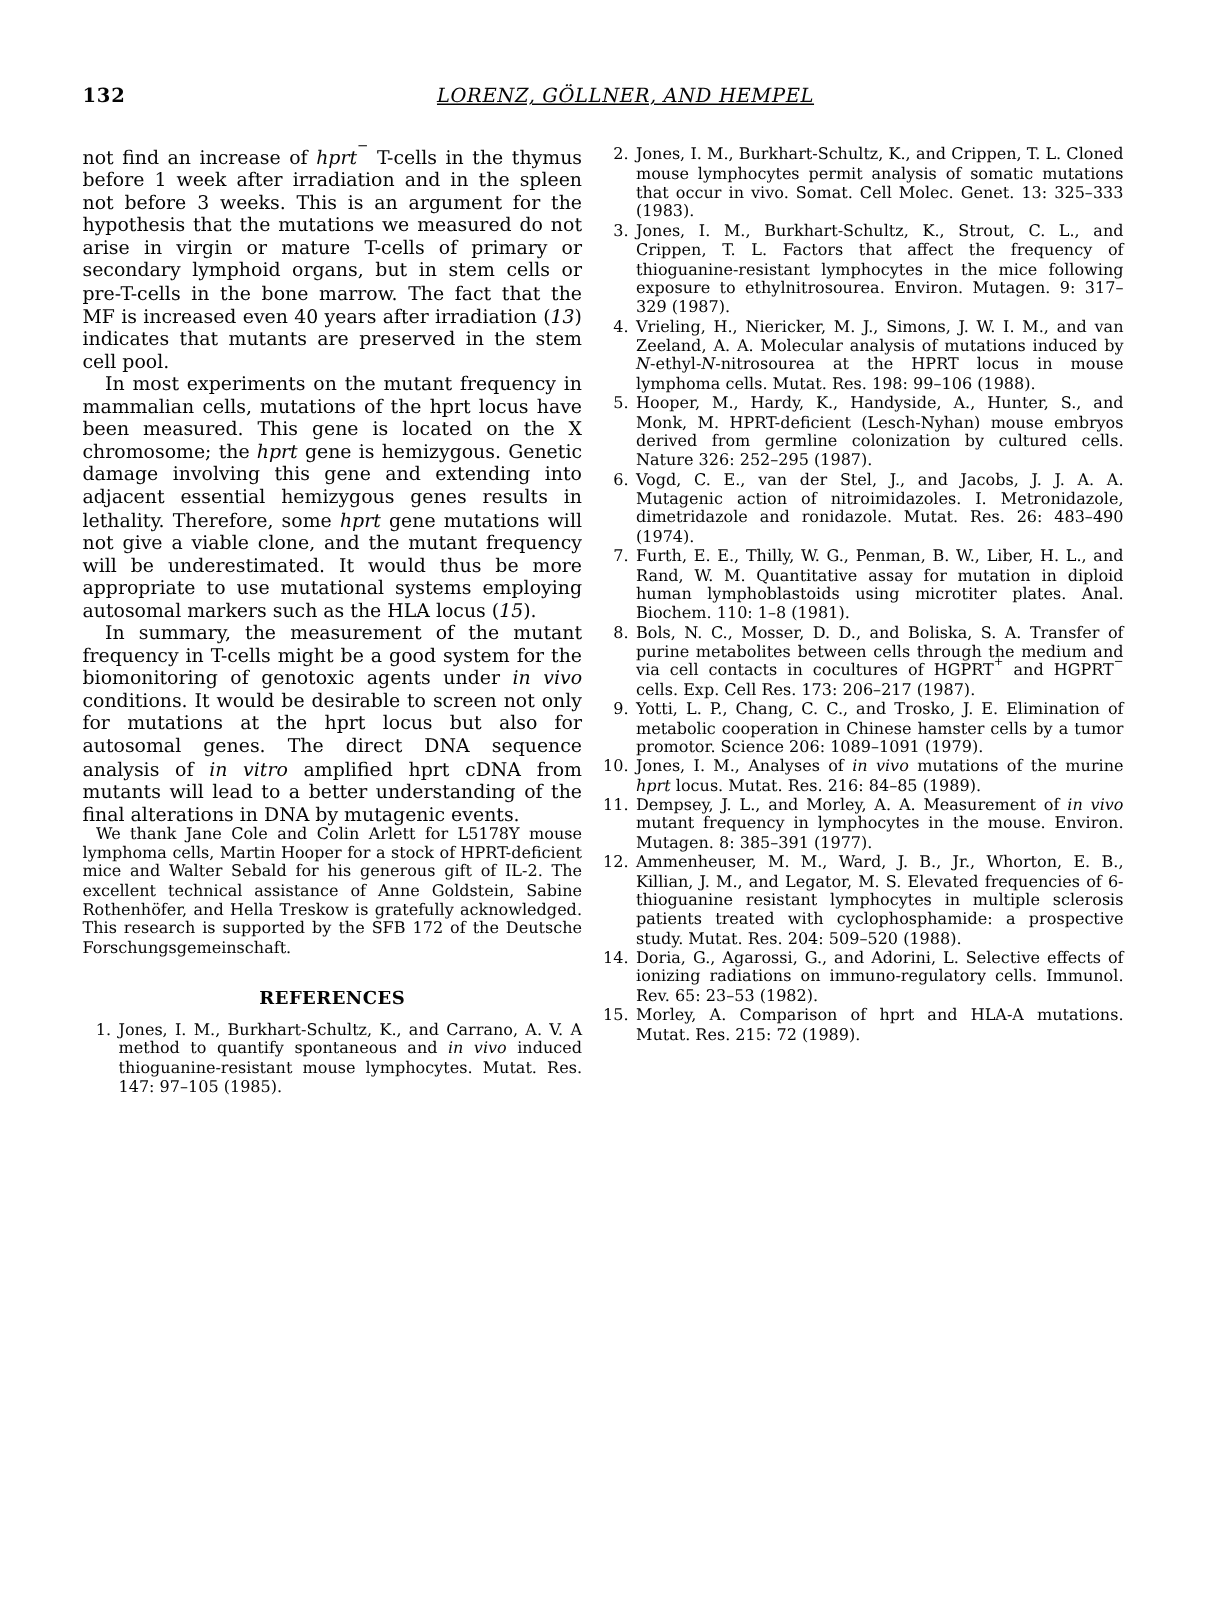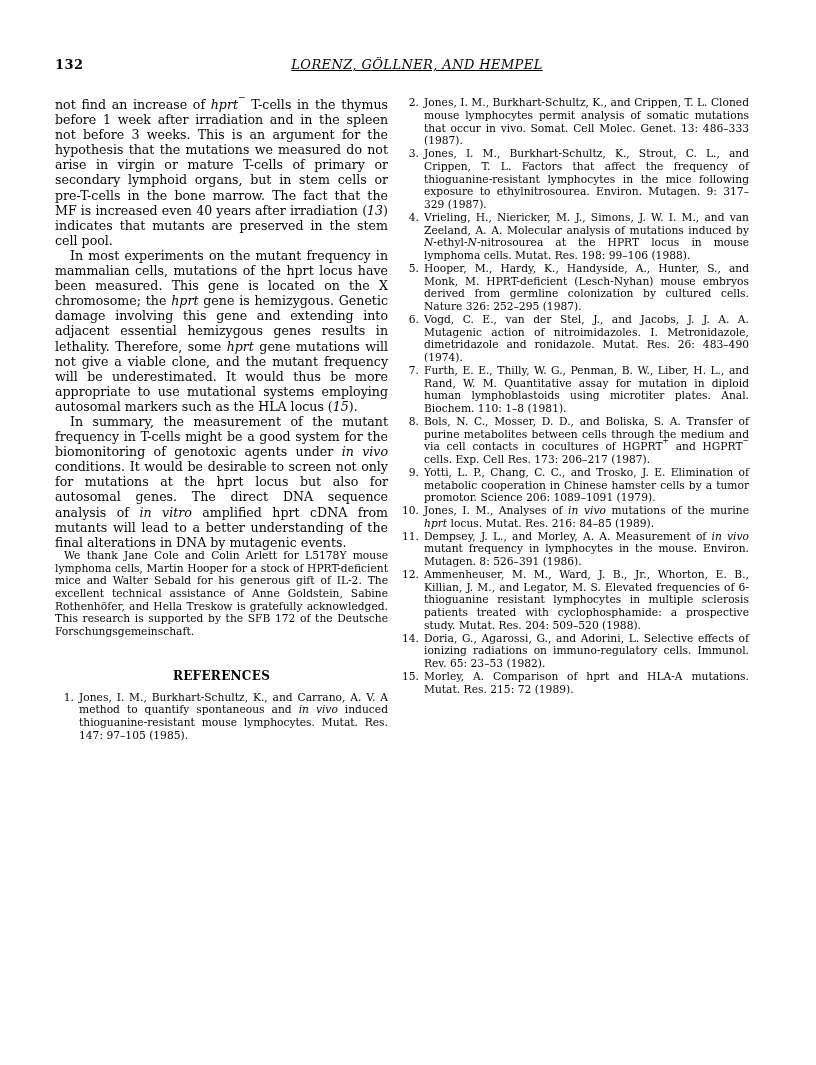--- a/index.html
+++ b/index.html
@@ -13,21 +13,21 @@
   .page { position:relative; width:816px; height:1065px; padding:57px 37px 0 55px; }
   .header { position:relative; height:15px; margin-bottom:25px; }
   .pagenum { position:absolute; left:0; top:0; font-size:13px; font-weight:bold; letter-spacing:.5px; }
   .running-head { position:absolute; left:0; right:0; top:0; text-align:center; font-style:italic; font-size:13px; letter-spacing:.4px;text-decoration:underline; }
   .columns { display:flex; gap:12px; }
   .col-left { width:333px; }
   .col-right { width:349px; }
   .body-para { font-size:12.6px; line-height:15.1px; text-align:justify; }
   .indent { text-indent:15px; }
   .ack { font-size:10.7px; line-height:12.7px; text-align:justify; text-indent:9px; }
-  .refs-heading { margin-top:30px; margin-bottom:9px; text-align:center; font-size:12px; font-weight:bold; letter-spacing:.3px; font-family:"DejaVu Serif", serif; }
+  .refs-heading { margin-top:19px; margin-bottom:9px; text-align:center; font-size:12px; font-weight:bold; letter-spacing:.3px; font-family:"DejaVu Serif", serif; }
   .ref-list { list-style:none; font-size:10.7px; line-height:12.75px; }
   .ref { display:flex; }
   .ref-num { flex:0 0 19px; text-align:right; }
   .ref-text { flex:1; margin-left:5px; text-align:justify; }
   .it { font-style:italic; }
   sup { font-size:.72em; line-height:0; position:relative; top:-.38em; }
 </style>
 </head>
 <body>
 
@@ -53,21 +53,21 @@
             <span class="ref-text"><span>Jones, I. M., Burkhart-Schultz, K., and Carrano, A. V. A method to quantify spontaneous and </span><span class="it">in vivo</span><span> induced thioguanine-resistant mouse lymphocytes. Mutat. Res. 147: 97–105 (1985).</span></span>
           </li>
         </ol>
     </div>
 
     <div class="col col-right">
       <ol class="ref-list">
 
           <li class="ref">
             <span class="ref-num">2.</span>
-            <span class="ref-text"><span>Jones, I. M., Burkhart-Schultz, K., and Crippen, T. L. Cloned mouse lymphocytes permit analysis of somatic mutations that occur in vivo. Somat. Cell Molec. Genet. 13: 486–333 (1987).</span></span>
+            <span class="ref-text"><span>Jones, I. M., Burkhart-Schultz, K., and Crippen, T. L. Cloned mouse lymphocytes permit analysis of somatic mutations that occur in vivo. Somat. Cell Molec. Genet. 13: 325–333 (1983).</span></span>
           </li>
 
           <li class="ref">
             <span class="ref-num">3.</span>
             <span class="ref-text"><span>Jones, I. M., Burkhart-Schultz, K., Strout, C. L., and Crippen, T. L. Factors that affect the frequency of thioguanine-resistant lymphocytes in the mice following exposure to ethylnitrosourea. Environ. Mutagen. 9: 317–329 (1987).</span></span>
           </li>
 
           <li class="ref">
             <span class="ref-num">4.</span>
             <span class="ref-text"><span>Vrieling, H., Niericker, M. J., Simons, J. W. I. M., and van Zeeland, A. A. Molecular analysis of mutations induced by </span><span class="it">N</span><span>-ethyl-</span><span class="it">N</span><span>-nitrosourea at the HPRT locus in mouse lymphoma cells. Mutat. Res. 198: 99–106 (1988).</span></span>
@@ -98,21 +98,21 @@
             <span class="ref-text"><span>Yotti, L. P., Chang, C. C., and Trosko, J. E. Elimination of metabolic cooperation in Chinese hamster cells by a tumor promotor. Science 206: 1089–1091 (1979).</span></span>
           </li>
 
           <li class="ref">
             <span class="ref-num">10.</span>
             <span class="ref-text"><span>Jones, I. M., Analyses of </span><span class="it">in vivo</span><span> mutations of the murine </span><span class="it">hprt</span><span> locus. Mutat. Res. 216: 84–85 (1989).</span></span>
           </li>
 
           <li class="ref">
             <span class="ref-num">11.</span>
-            <span class="ref-text"><span>Dempsey, J. L., and Morley, A. A. Measurement of </span><span class="it">in vivo</span><span> mutant frequency in lymphocytes in the mouse. Environ. Mutagen. 8: 526–391 (1986).</span></span>
+            <span class="ref-text"><span>Dempsey, J. L., and Morley, A. A. Measurement of </span><span class="it">in vivo</span><span> mutant frequency in lymphocytes in the mouse. Environ. Mutagen. 8: 385–391 (1977).</span></span>
           </li>
 
           <li class="ref">
             <span class="ref-num">12.</span>
             <span class="ref-text"><span>Ammenheuser, M. M., Ward, J. B., Jr., Whorton, E. B., Killian, J. M., and Legator, M. S. Elevated frequencies of 6-thioguanine resistant lymphocytes in multiple sclerosis patients treated with cyclophosphamide: a prospective study. Mutat. Res. 204: 509–520 (1988).</span></span>
           </li>
 
 
           <li class="ref">
             <span class="ref-num">14.</span>

